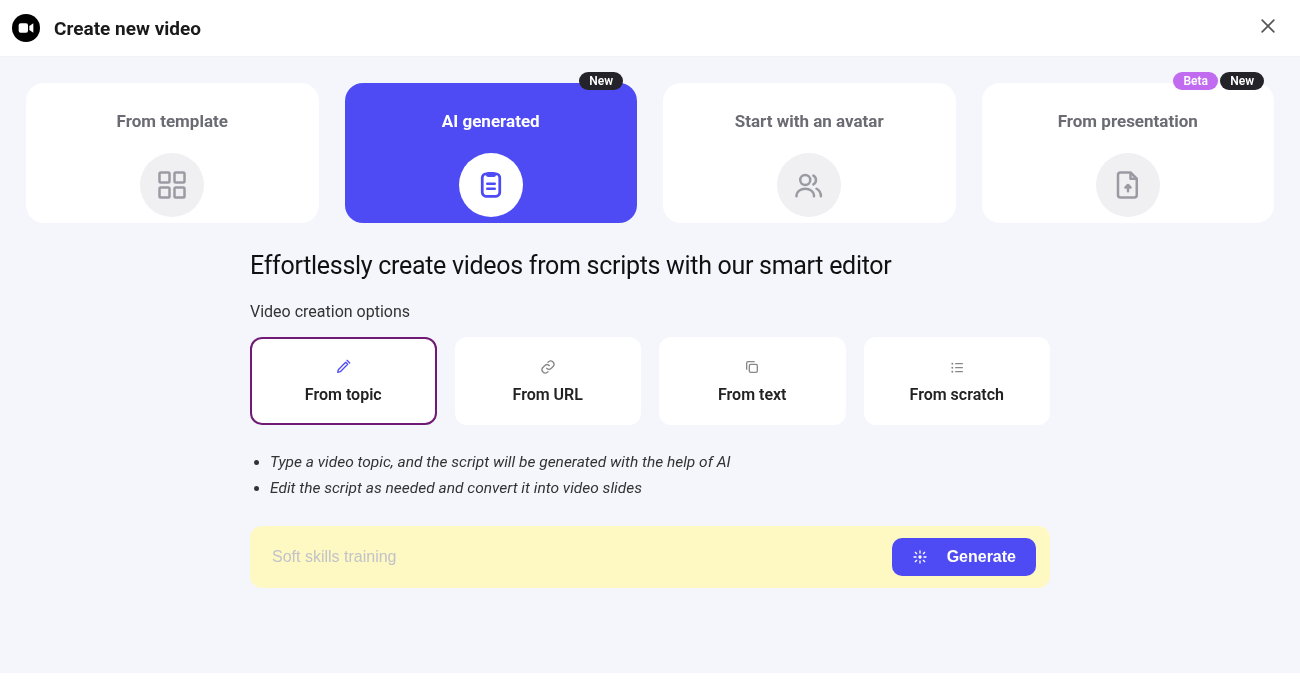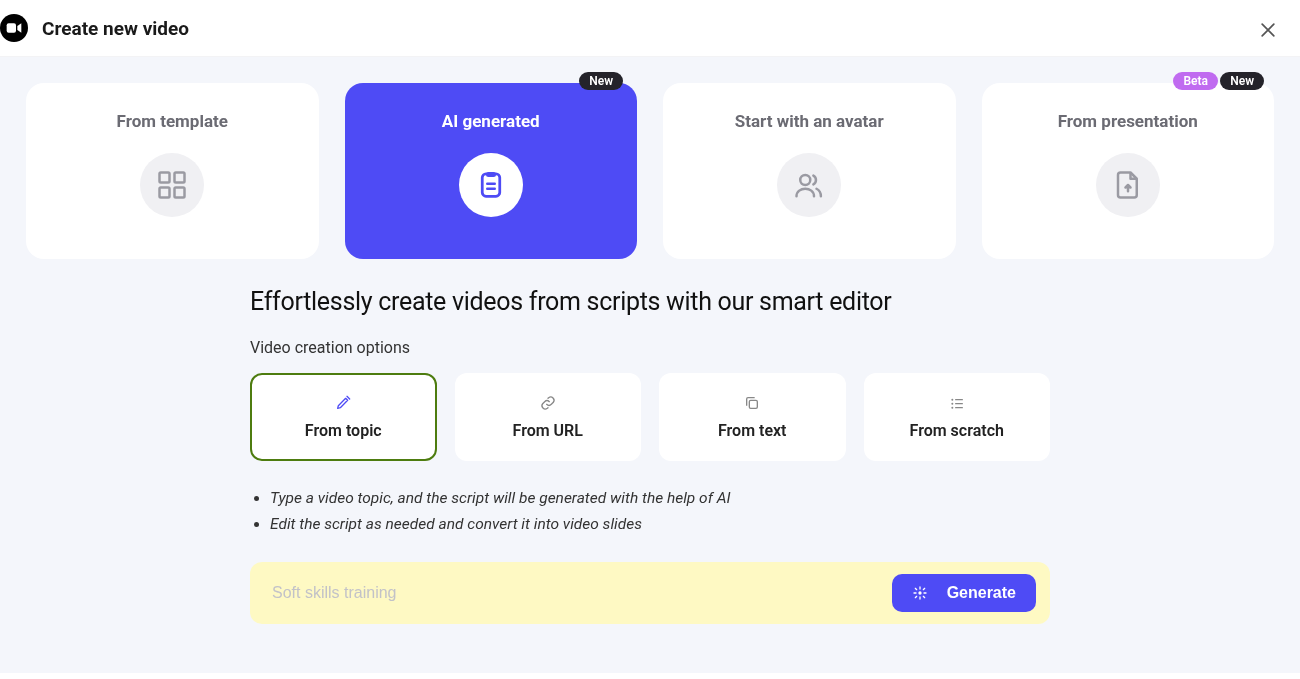--- a/index.html
+++ b/index.html
@@ -5,23 +5,23 @@
   * { box-sizing: border-box; margin: 0; padding: 0; }
   body {
     font-family: -apple-system, BlinkMacSystemFont, "Segoe UI", Roboto, Helvetica, Arial, sans-serif;
     background: #fff;
     width: 1300px;
     height: 679px;
     overflow: hidden;
   }
   .header {
     display: flex;
-    align-items: flex-end;
+    align-items: flex-start;
     justify-content: space-between;
-    padding: 14px 20px 14px 0;
+    padding: 14px 20px 14px 12px;
     background: #fff;
     border-bottom: 1px solid #f3f3f5;
   }
   .header-left { display: flex; align-items: center; gap: 14px; }
   .logo {
     width: 28px; height: 28px; border-radius: 50%;
     background: #000; display: flex; align-items: center; justify-content: center;
   }
   .logo svg { width: 16px; height: 12px; }
   .header-title { font-size: 19px; font-weight: 700; color: #1a1a1a; }
@@ -36,21 +36,21 @@
     gap: 26px;
     margin-bottom: 28px;
   }
   .card {
     position: relative;
     background: #fff;
     border-radius: 18px;
     padding: 28px 20px 30px;
     text-align: center;
     cursor: pointer;
-    height: 176px;
+    height: 140px;
   }
   .card.active { background: #4e4bf5; color: #fff; }
   .card-title {
     font-size: 17px; font-weight: 700; color: #6b6b73; margin-bottom: 22px;
   }
   .card.active .card-title { color: #fff; }
   .card-icon-circle {
     width: 64px; height: 64px; border-radius: 50%;
     background: #f0f0f3; margin: 0 auto;
     display: flex; align-items: center; justify-content: center;
@@ -77,21 +77,21 @@
   .options-row {
     display: grid; grid-template-columns: repeat(4, 1fr); gap: 18px;
     margin-bottom: 24px;
   }
   .option {
     background: #fff; border: 1px solid transparent; border-radius: 12px;
     padding: 18px 10px 18px; text-align: center; cursor: pointer;
     height: 88px;
     display: flex; flex-direction: column; align-items: center; justify-content: center; gap: 10px;
   }
-  .option.selected { border: 2px solid #4d7c0f; }
+  .option.selected { border: 2px solid #701a75; }
   .option-icon { color: #888; height: 16px; }
   .option.selected .option-icon { color: #4e4bf5; }
   .option-label { font-size: 16px; font-weight: 600; color: #222; }
   .bullets { padding-left: 20px; margin-bottom: 24px; font-style: italic; }
   .bullets li { font-size: 15.5px; color: #333; line-height: 1.7; }
   .input-row {
     background: #fef9c3; border-radius: 12px;
     display: flex; align-items: center; padding: 12px 14px 12px 22px;
     gap: 14px;
   }

